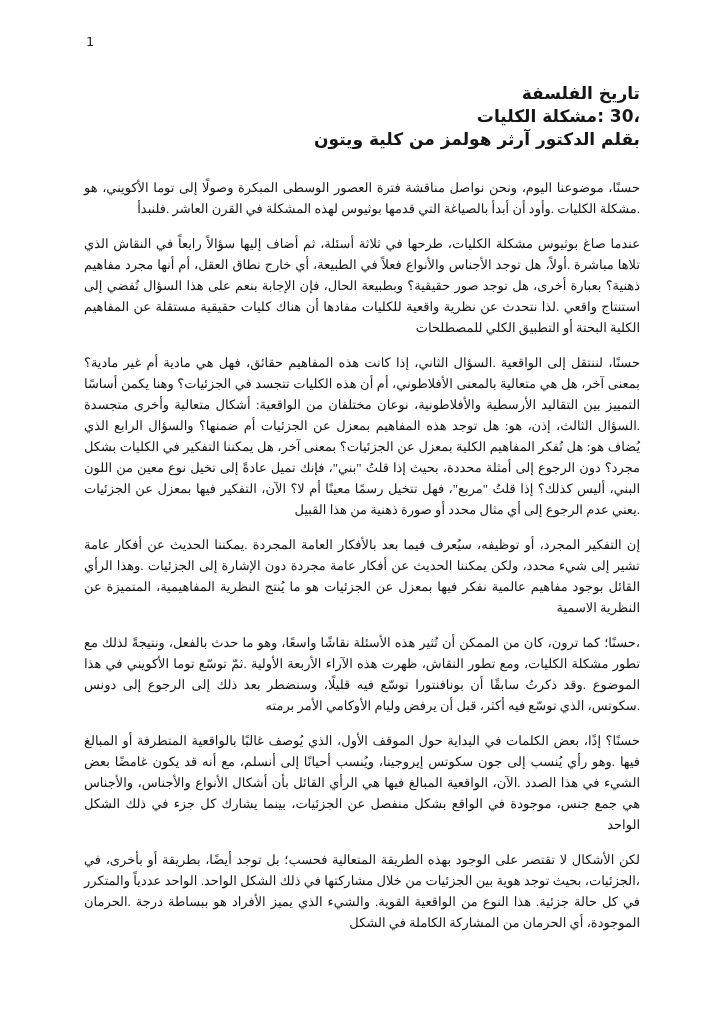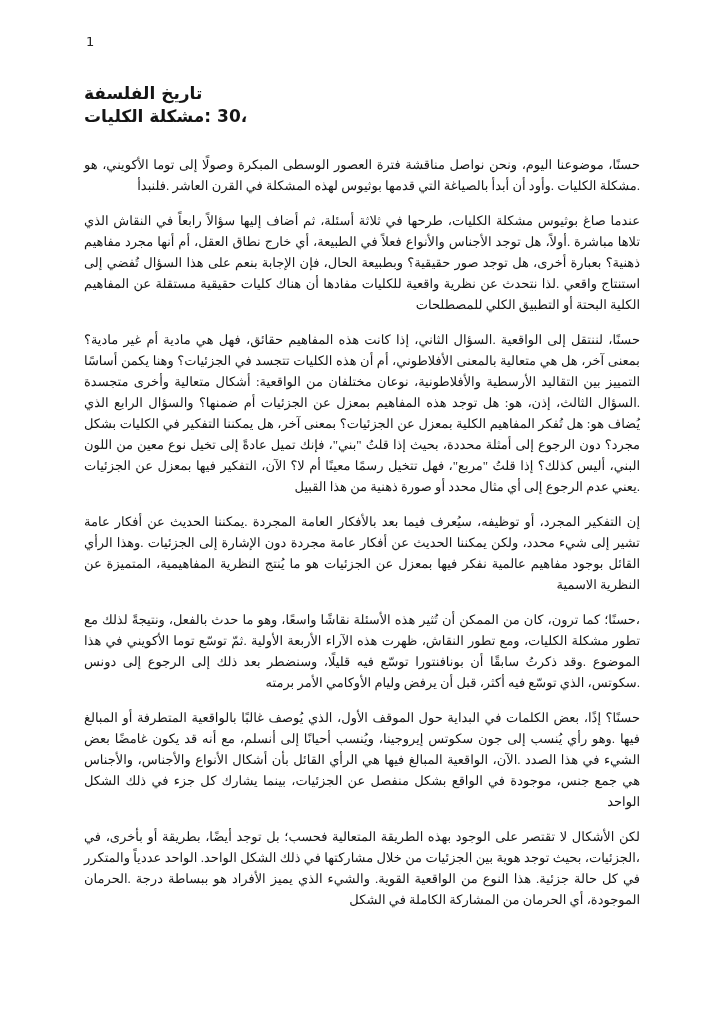--- a/index.html
+++ b/index.html
@@ -25,21 +25,21 @@
     direction: ltr;
   }
   .content {
     position: absolute;
     top: 82px;
     right: 84px;
     left: 84px;
     direction: rtl;
   }
   .title-block {
-    text-align: left;
+    text-align: right;
     margin-bottom: 26px;
   }
   .title-line {
     font-weight: bold;
     font-size: 17px;
     line-height: 23px;
     margin: 0;
   }
   .body-text p {
     font-size: 13px;
@@ -54,20 +54,21 @@
 
 <div class="page">
 
   <div class="page-number">1</div>
 
   <div class="content">
 
     <div class="title-block">
       <p class="title-line">تاريخ الفلسفة</p>
       <p class="title-line">،30 :مشكلة الكليات</p>
+      <p class="title-line">بقلم الدكتور آرثر هولمز من كلية ويتون</p>
     </div>
 
     <div class="body-text">
       <p>حسنًا، موضوعنا اليوم، ونحن نواصل مناقشة فترة العصور الوسطى المبكرة وصولًا إلى توما الأكويني، هو .مشكلة الكليات .وأود أن أبدأ بالصياغة التي قدمها بوثيوس لهذه المشكلة في القرن العاشر .فلنبدأ</p>
       <p>عندما صاغ بوثيوس مشكلة الكليات، طرحها في ثلاثة أسئلة، ثم أضاف إليها سؤالاً رابعاً في النقاش الذي تلاها مباشرة .أولاً، هل توجد الأجناس والأنواع فعلاً في الطبيعة، أي خارج نطاق العقل، أم أنها مجرد مفاهيم ذهنية؟ بعبارة أخرى، هل توجد صور حقيقية؟ وبطبيعة الحال، فإن الإجابة بنعم على هذا السؤال تُفضي إلى استنتاج واقعي .لذا نتحدث عن نظرية واقعية للكليات مفادها أن هناك كليات حقيقية مستقلة عن المفاهيم الكلية البحتة أو التطبيق الكلي للمصطلحات</p>
       <p>حسنًا، لننتقل إلى الواقعية .السؤال الثاني، إذا كانت هذه المفاهيم حقائق، فهل هي مادية أم غير مادية؟ بمعنى آخر، هل هي متعالية بالمعنى الأفلاطوني، أم أن هذه الكليات تتجسد في الجزئيات؟ وهنا يكمن أساسًا التمييز بين التقاليد الأرسطية والأفلاطونية، نوعان مختلفان من الواقعية: أشكال متعالية وأخرى متجسدة .السؤال الثالث، إذن، هو: هل توجد هذه المفاهيم بمعزل عن الجزئيات أم ضمنها؟ والسؤال الرابع الذي يُضاف هو: هل تُفكر المفاهيم الكلية بمعزل عن الجزئيات؟ بمعنى آخر، هل يمكننا التفكير في الكليات بشكل مجرد؟ دون الرجوع إلى أمثلة محددة، بحيث إذا قلتُ "بني"، فإنك تميل عادةً إلى تخيل نوع معين من اللون البني، أليس كذلك؟ إذا قلتُ "مربع"، فهل تتخيل رسمًا معينًا أم لا؟ الآن، التفكير فيها بمعزل عن الجزئيات .يعني عدم الرجوع إلى أي مثال محدد أو صورة ذهنية من هذا القبيل</p>
       <p>إن التفكير المجرد، أو توظيفه، سيُعرف فيما بعد بالأفكار العامة المجردة .يمكننا الحديث عن أفكار عامة تشير إلى شيء محدد، ولكن يمكننا الحديث عن أفكار عامة مجردة دون الإشارة إلى الجزئيات .وهذا الرأي القائل بوجود مفاهيم عالمية نفكر فيها بمعزل عن الجزئيات هو ما يُنتج النظرية المفاهيمية، المتميزة عن النظرية الاسمية</p>
       <p>،حسنًا؛ كما ترون، كان من الممكن أن تُثير هذه الأسئلة نقاشًا واسعًا، وهو ما حدث بالفعل، ونتيجةً لذلك مع تطور مشكلة الكليات، ومع تطور النقاش، ظهرت هذه الآراء الأربعة الأولية .ثمّ توسّع توما الأكويني في هذا الموضوع .وقد ذكرتُ سابقًا أن بونافنتورا توسّع فيه قليلًا، وسنضطر بعد ذلك إلى الرجوع إلى دونس .سكوتس، الذي توسّع فيه أكثر، قبل أن يرفض وليام الأوكامي الأمر برمته</p>
       <p>حسنًا؟ إذًا، بعض الكلمات في البداية حول الموقف الأول، الذي يُوصف غالبًا بالواقعية المتطرفة أو المبالغ فيها .وهو رأي يُنسب إلى جون سكوتس إيروجينا، ويُنسب أحيانًا إلى أنسلم، مع أنه قد يكون غامضًا بعض الشيء في هذا الصدد .الآن، الواقعية المبالغ فيها هي الرأي القائل بأن أشكال الأنواع والأجناس، والأجناس هي جمع جنس، موجودة في الواقع بشكل منفصل عن الجزئيات، بينما يشارك كل جزء في ذلك الشكل الواحد</p>
       <p>لكن الأشكال لا تقتصر على الوجود بهذه الطريقة المتعالية فحسب؛ بل توجد أيضًا، بطريقة أو بأخرى، في ،الجزئيات، بحيث توجد هوية بين الجزئيات من خلال مشاركتها في ذلك الشكل الواحد. الواحد عددياً والمتكرر في كل حالة جزئية.  هذا النوع من الواقعية القوية.  والشيء الذي يميز الأفراد هو ببساطة درجة .الحرمان الموجودة، أي الحرمان من المشاركة الكاملة في الشكل</p>

